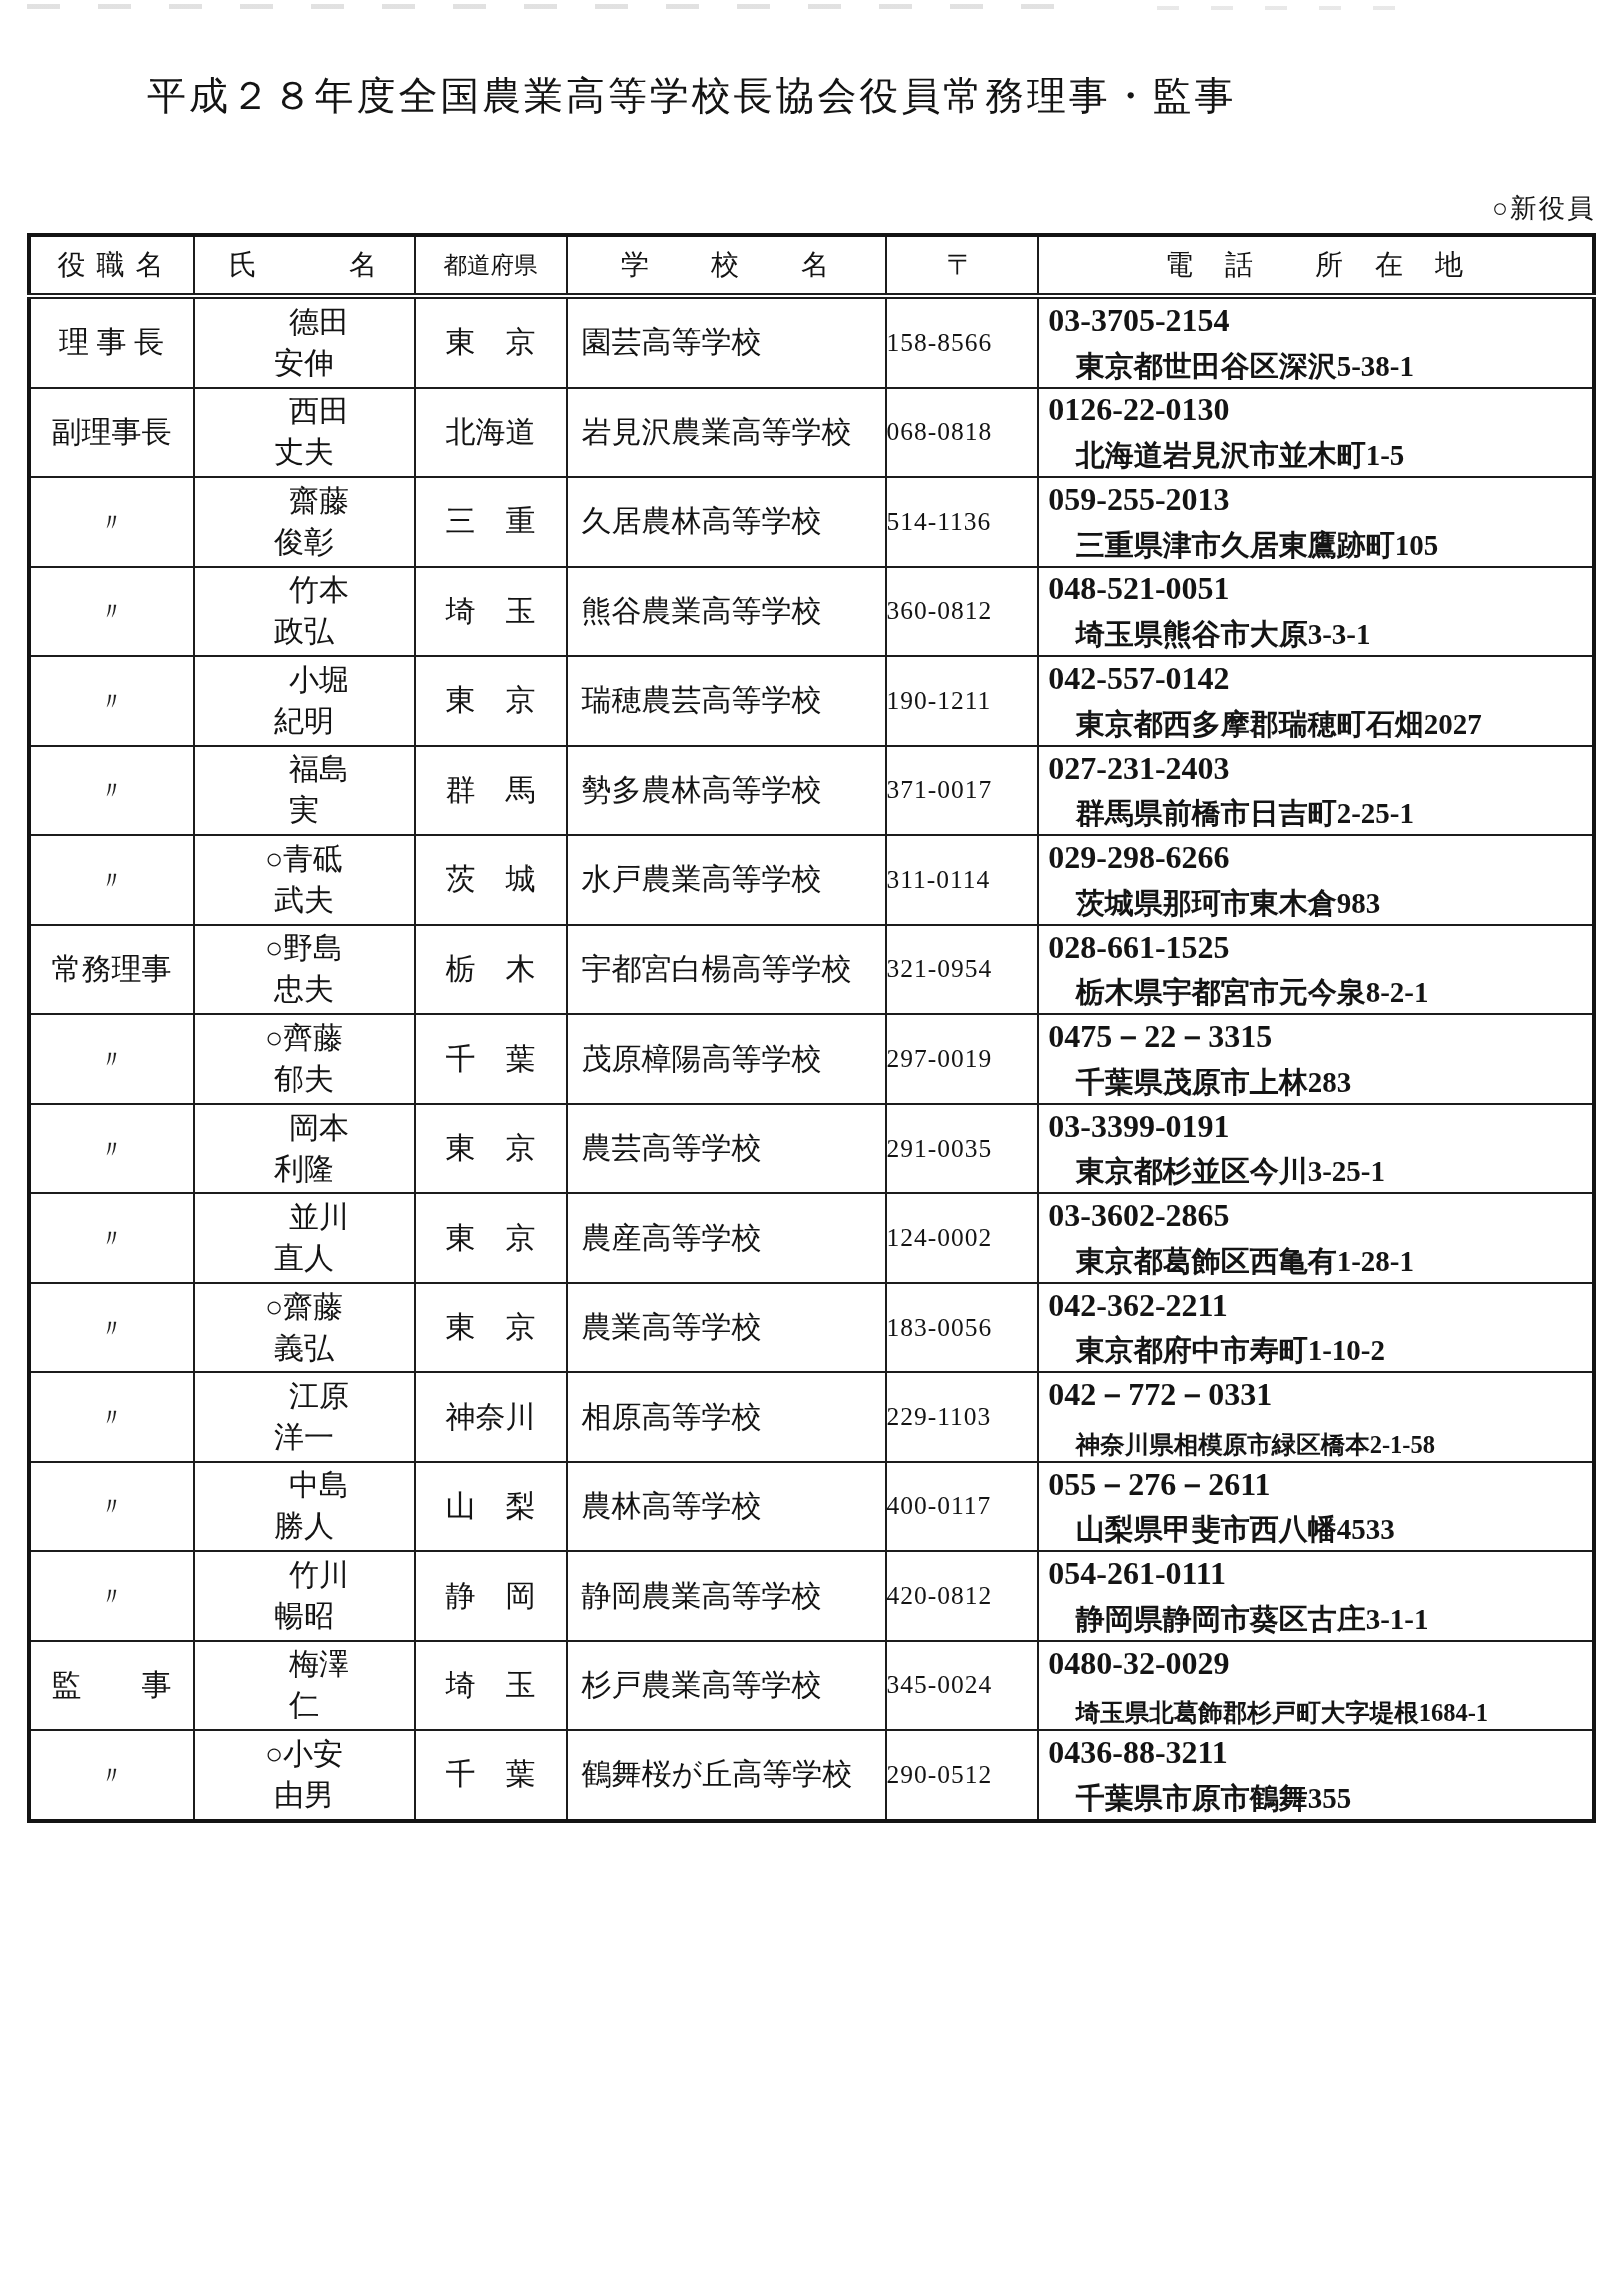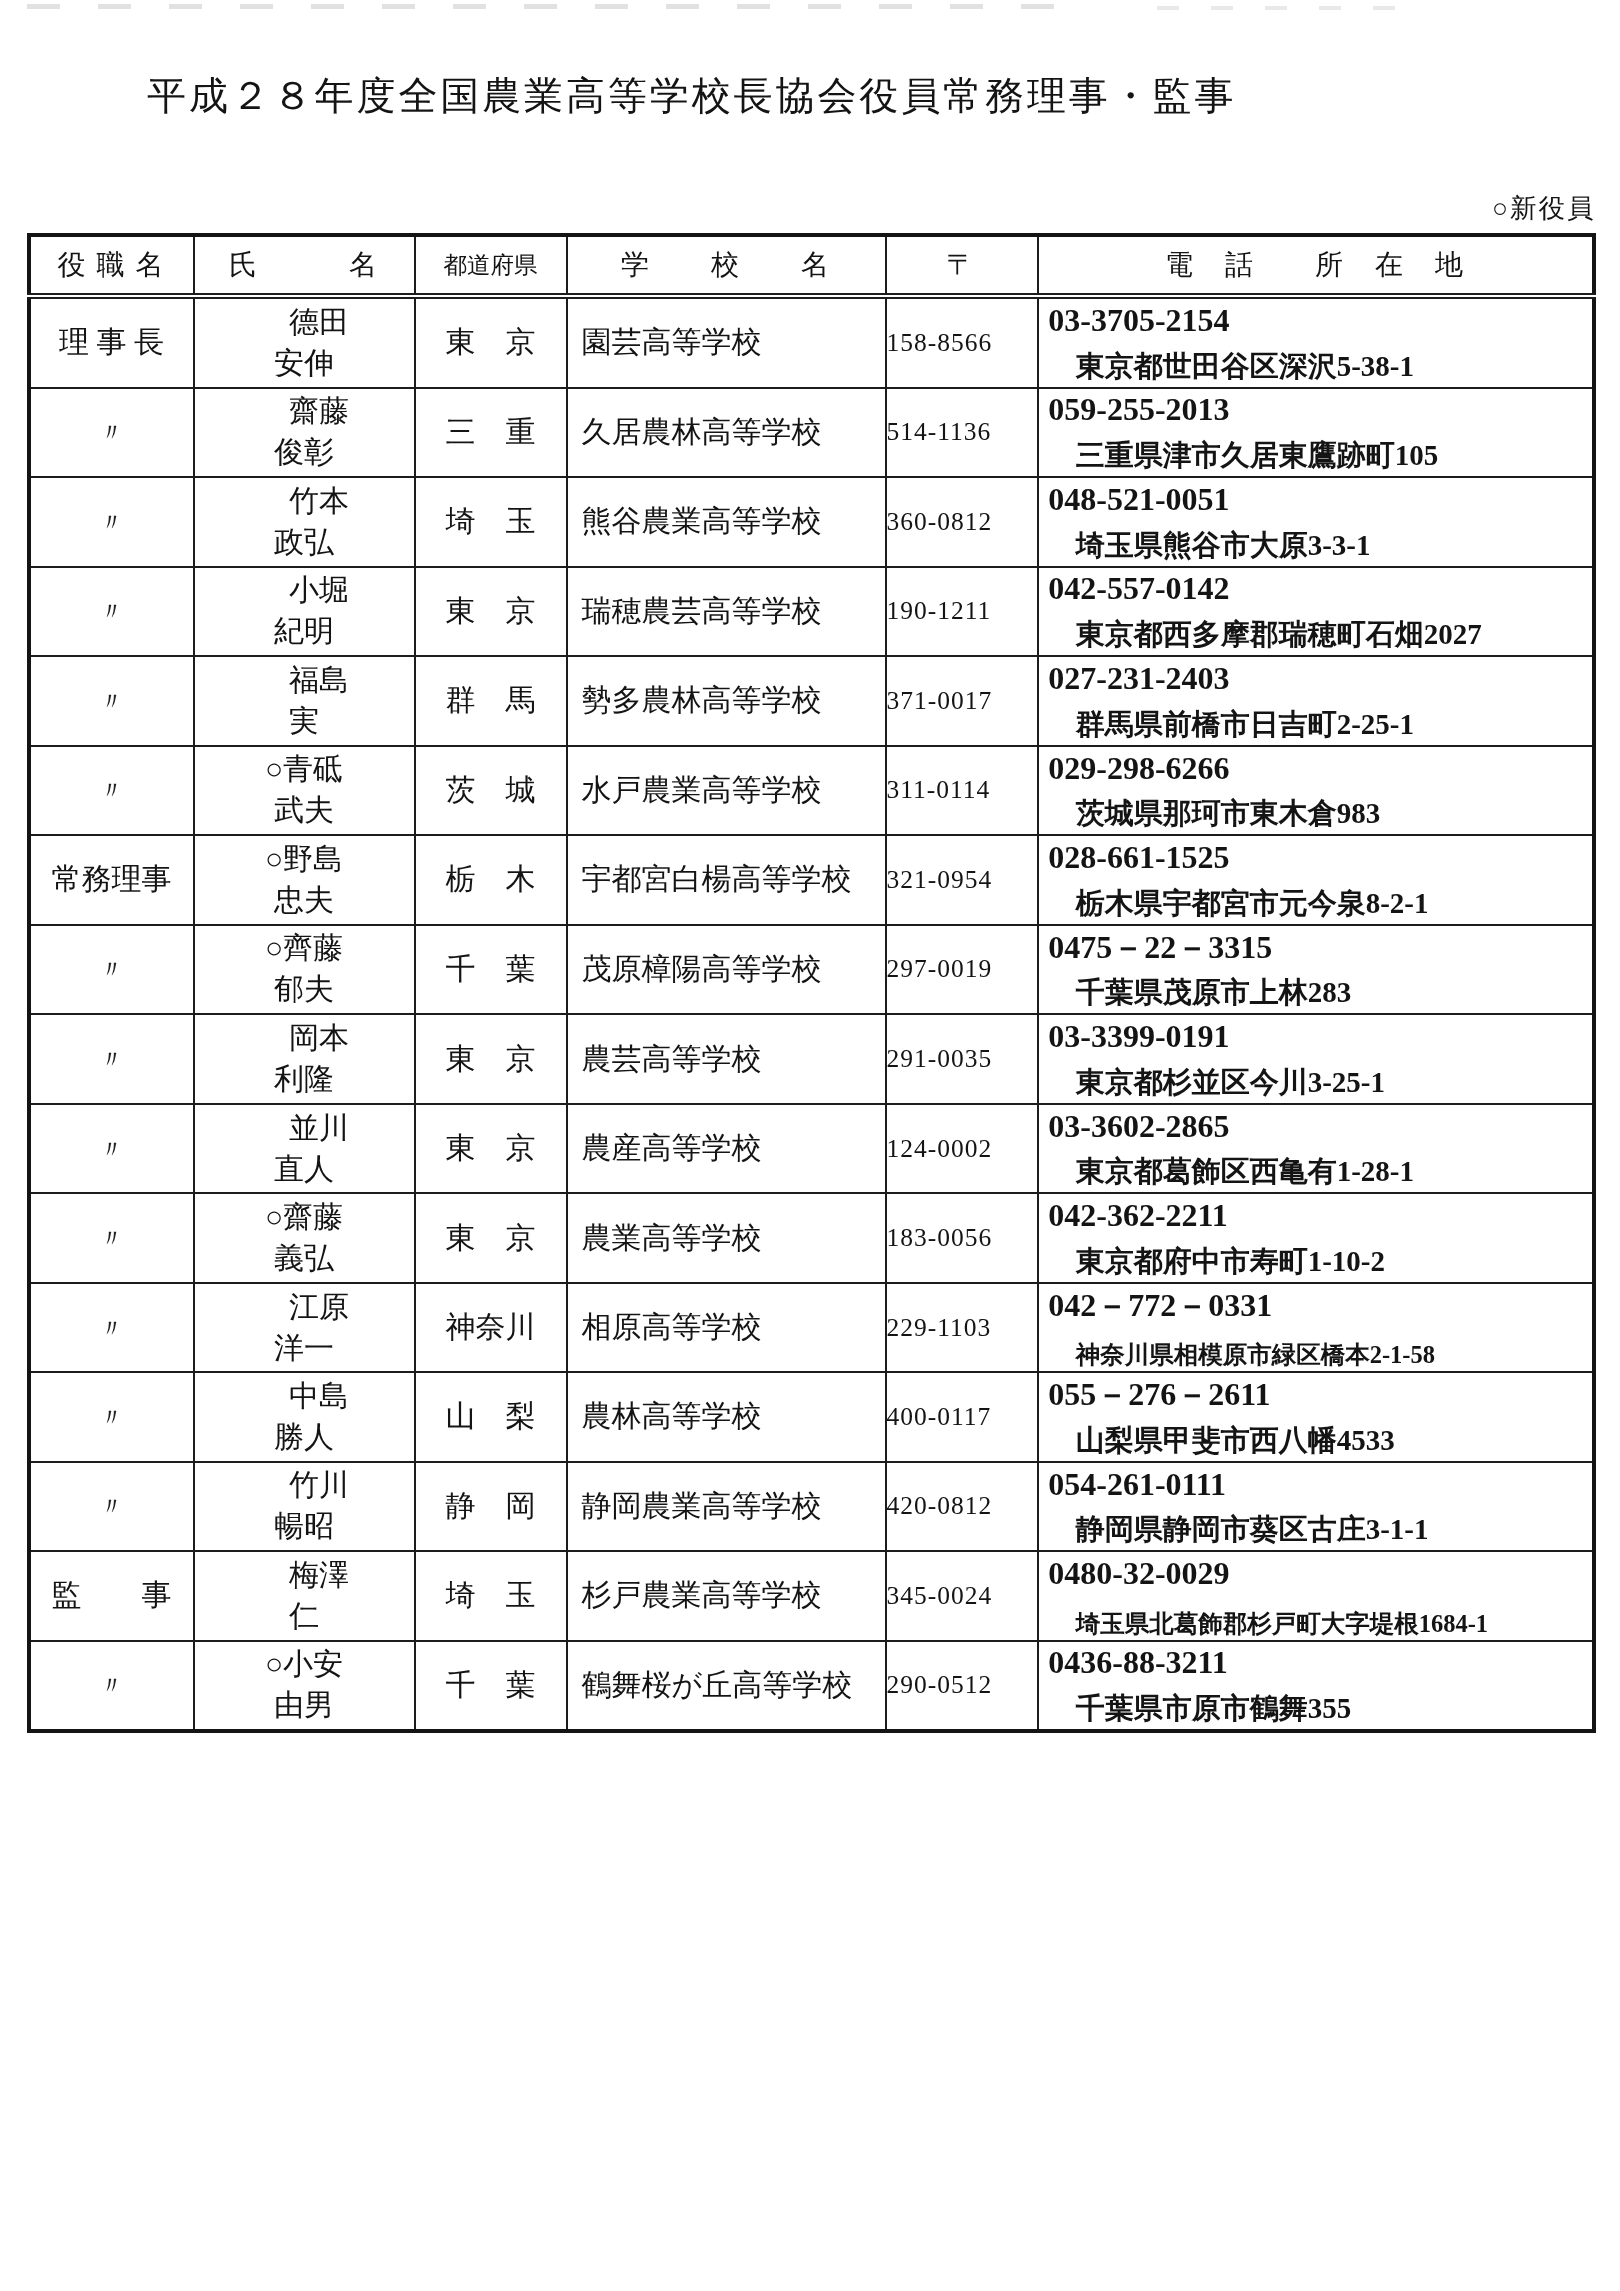--- a/index.html
+++ b/index.html
@@ -116,20 +116,36 @@
     </td>
     <td class="c-pref"><span>東　京</span></td>
     <td class="c-school"><span>園芸高等学校</span></td>
     <td class="c-postal"><span>158-8566</span></td>
     <td class="c-contact">
       <div class="phone">03-3705-2154</div>
       <div class="addr">東京都世田谷区深沢5-38-1</div>
     </td>
   </tr>
 
+  <tr>
+    <td class="c-pos"><span class="pos">副理事長</span></td>
+    <td class="c-name">
+      <div class="nmwrap">
+        <span class="nm-l">　西田</span>
+        <span class="nm-r">丈夫</span>
+      </div>
+    </td>
+    <td class="c-pref"><span>北海道</span></td>
+    <td class="c-school"><span>岩見沢農業高等学校</span></td>
+    <td class="c-postal"><span>068-0818</span></td>
+    <td class="c-contact">
+      <div class="phone">0126-22-0130</div>
+      <div class="addr">北海道岩見沢市並木町1-5</div>
+    </td>
+  </tr>
 
   <tr>
     <td class="c-pos"><span class="pos ditto">〃</span></td>
     <td class="c-name">
       <div class="nmwrap">
         <span class="nm-l">　齋藤</span>
         <span class="nm-r">俊彰</span>
       </div>
     </td>
     <td class="c-pref"><span>三　重</span></td>

